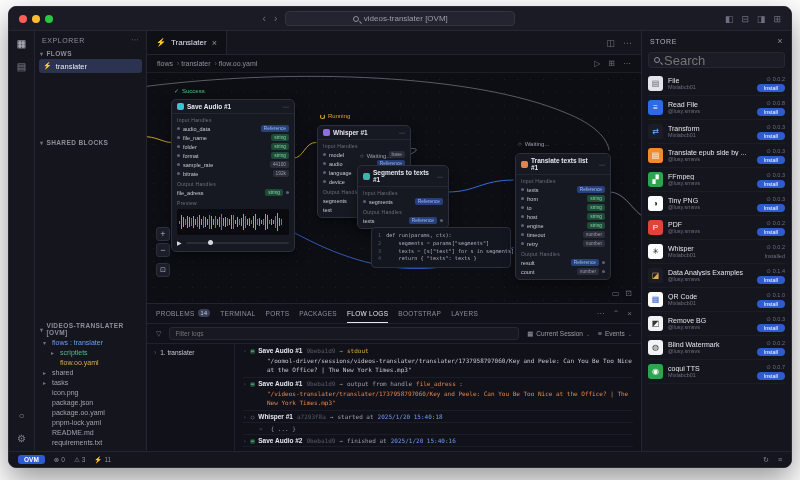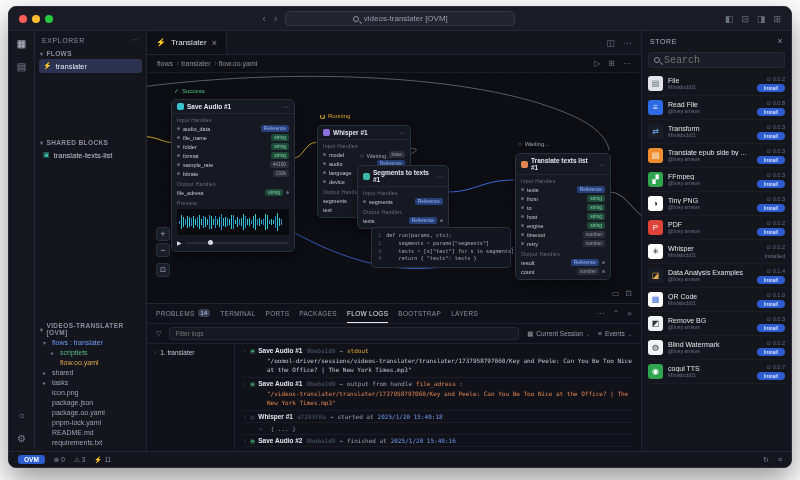--- a/index.html
+++ b/index.html
@@ -109,21 +109,21 @@
   .hl-yellow{color:#d9a62e}.hl-orange{color:#e0854f}.hl-blue{color:#6f9bf5}.hl-dim{color:#8c8f9c}
   .plog-body{margin:1.5px 0 1px 24px;white-space:normal;line-height:1.55;color:#c3c6d1;word-break:break-all}
   .plog-body:empty{display:none}
   .b-orange{color:#e0854f}
   .sub .plog-head{margin-left:16px}
   
   .store{width:150px;background:#14151d;border-left:1px solid #242530;display:flex;flex-direction:column;flex:none}
   .st-head{height:20px;display:flex;align-items:center;justify-content:space-between;padding:0 8px;font-size:7px;letter-spacing:.6px;color:#aeb1bd;flex:none}
   .st-close{font-size:9px;color:#8c8f9c}
   .st-search{margin:1px 6px 4px;height:16px;background:#1b1c26;border:1px solid #262733;border-radius:3px;display:flex;align-items:center;gap:4px;padding:0 5px;flex:none}
-  .st-search input{background:none;border:none;color:#9a9dab;font-size:10px;width:100%;outline:none;font-family:Liberation Mono, monospace}
+  .st-search input{background:none;border:none;color:#9a9dab;font-size:13px;width:100%;outline:none;font-family:Liberation Sans, sans-serif}
   .st-list{flex:1;overflow:hidden;padding:0 6px}
   .st-item{display:flex;gap:5px;align-items:center;padding:3.5px 0;border-bottom:1px solid rgba(255,255,255,.03)}
   .st-ic{width:15px;height:15px;border-radius:3px;display:flex;align-items:center;justify-content:center;font-size:8px;flex:none;overflow:hidden}
   .st-mid{flex:1;min-width:0}
   .st-name{font-size:7px;color:#e3e5ee;white-space:nowrap;overflow:hidden;text-overflow:ellipsis}
   .st-author{font-size:5.5px;color:#6d7080;white-space:nowrap;overflow:hidden}
   .st-right{display:flex;flex-direction:column;align-items:flex-end;gap:2px;flex:none}
   .st-ver{font-size:5.5px;color:#6d7080;display:flex;gap:2px;align-items:center}
   .st-action{font-size:5.5px;padding:1px 7px;border-radius:7px;background:#2d5bd0;color:#fff}
   .st-action.installed{background:transparent;color:#6d7080;padding:1px 0}
@@ -182,26 +182,20 @@
       <div>
           <div class="ex-item active">
           <span class="fl-ic">⚡</span>
           <span>translater</span>
         </div>
         </div>
       <div class="ex-sec-head ex-shared">
         <span class="chev">▾</span>
         <span>SHARED BLOCKS</span>
       </div>
-      <div>
-          <div class="ex-item">
-          <span class="sb-ic">▣</span>
-          <span>translate-texts-list</span>
-        </div>
-        </div>
       <div class="ex-spacer"></div>
       <div class="ex-sec-head">
         <span class="chev">▾</span>
         <span>VIDEOS-TRANSLATER [OVM]</span>
       </div>
       <div class="ex-files">
           <div class="ex-file f-blue">
           <span class="chev">▾</span>
           <span>flows : translater</span>
         </div>

